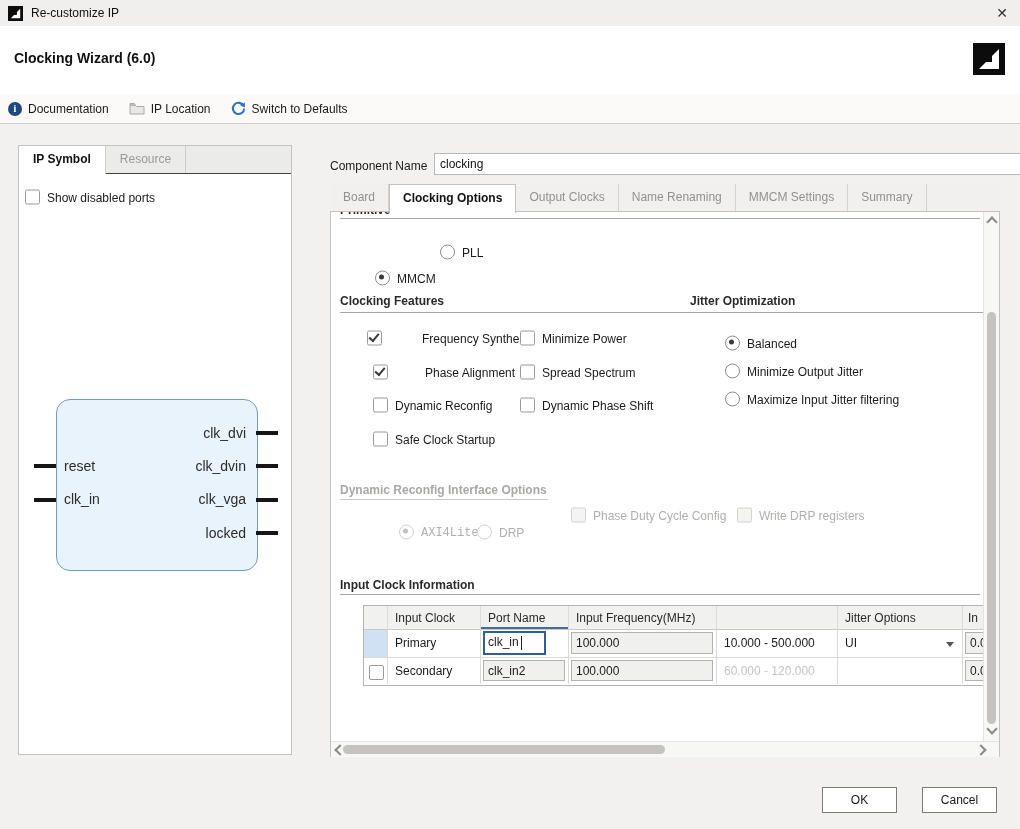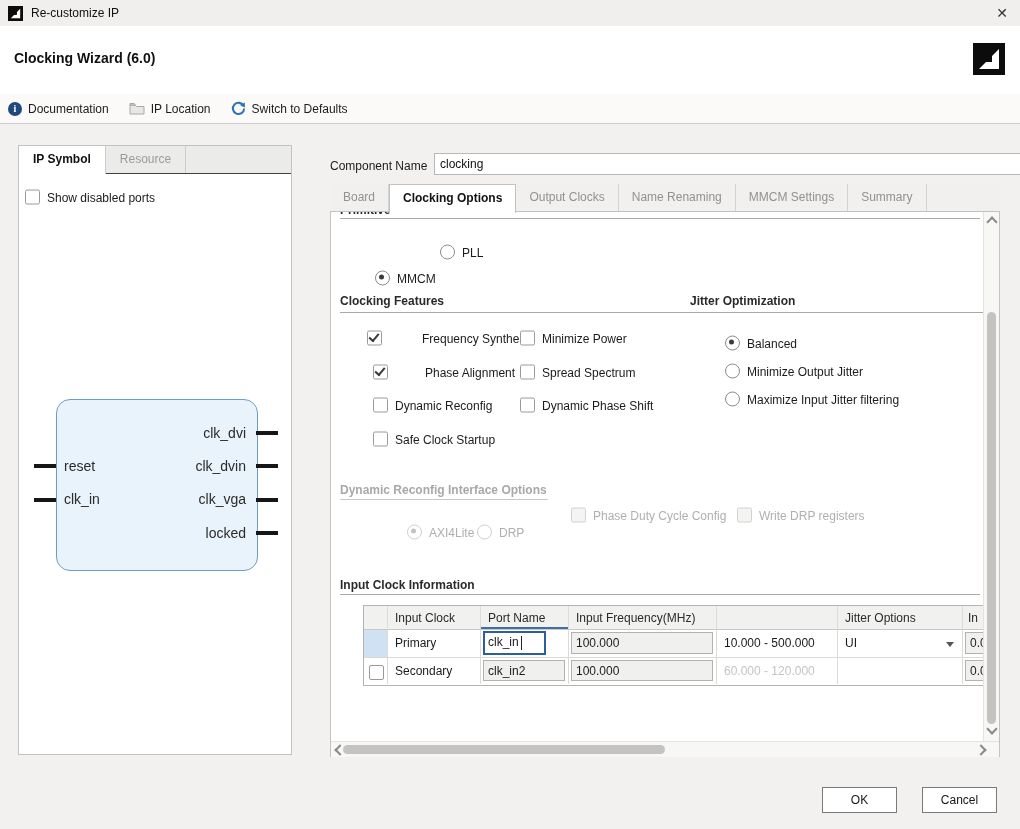--- a/index.html
+++ b/index.html
@@ -248,21 +248,21 @@
       <span class="lbl">Minimize Output Jitter</span>
     </div>
     <div class="ctl" style="position:absolute;left:394px;top:187px;">
       <span class="rd"></span>
       <span class="lbl">Maximize Input Jitter filtering</span>
     </div>
 
     <div class="sect-h dis" style="left:9px;top:271px;">Dynamic Reconfig Interface Options</div>
     <div class="sect-line dis" style="left:9px;top:287px;width:208px;"></div>
 
-    <div class="ctl gray" style="position:absolute;left:76px;top:320px;">
+    <div class="ctl gray" style="position:absolute;left:68px;top:320px;font-family:Liberation Mono, monospace;">
       <span class="rd disabled sel"></span>
       <span class="lbl">AXI4Lite</span>
     </div>
     <div class="ctl gray" style="position:absolute;left:146px;top:320px;">
       <span class="rd disabled"></span>
       <span class="lbl">DRP</span>
     </div>
     <div class="ctl gray" style="position:absolute;left:240px;top:303px;">
       <span class="cb disabled"></span>
       <span class="lbl">Phase Duty Cycle Config</span>

